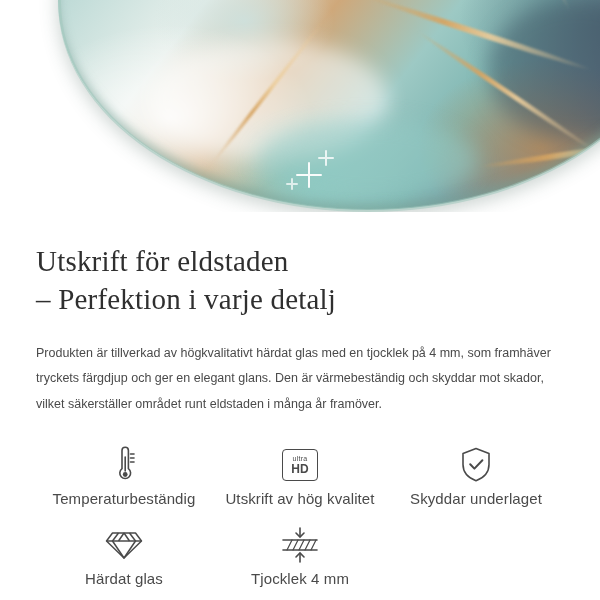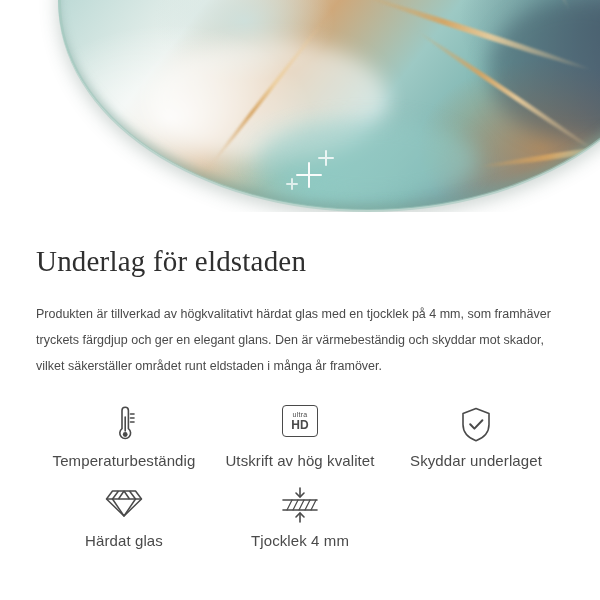--- a/index.html
+++ b/index.html
@@ -136,20 +136,21 @@
   }
   .feature {
     display: flex;
     flex-direction: column;
     align-items: center;
     text-align: center;
   }
   .feature-icon {
     height: 44px;
     display: flex;
+    align-items: center;
     justify-content: center;
   }
   .feature-label {
     margin-top: 3px;
     font-size: 15px;
     color: #4a4a4a;
     letter-spacing: .1px;
   }
   svg { display: block; }
   .hd-badge {
@@ -187,21 +188,22 @@
     </div>
     <div class="glass-rim"></div>
     <div class="sparkle sp1"></div>
     <div class="sparkle sp2"></div>
     <div class="sparkle sp3"></div>
   </div>
 
   <div class="content">
 
     <h1 class="headline">
-      <span class="line">Underlag för eldstaden</span>
+      <span class="line">Utskrift för eldstaden</span>
+      <span class="line">– Perfektion i varje detalj</span>
     </h1>
 
     <p class="body-copy">Produkten är tillverkad av högkvalitativt härdat glas med en tjocklek på 4 mm, som framhäver tryckets färgdjup och ger en elegant glans. Den är värmebeständig och skyddar mot skador, vilket säkerställer området runt eldstaden i många år framöver.</p>
 
     <div class="features">
 
       <div class="feature">
         <div class="feature-icon">
           <svg width="30" height="40" viewBox="0 0 30 40" fill="none" stroke="#4a4a4a" stroke-width="1.6" stroke-linecap="round">
             <path d="M13 5.5a3.2 3.2 0 0 1 6.4 0v18.2a5.4 5.4 0 1 1-6.4 0z"></path>

